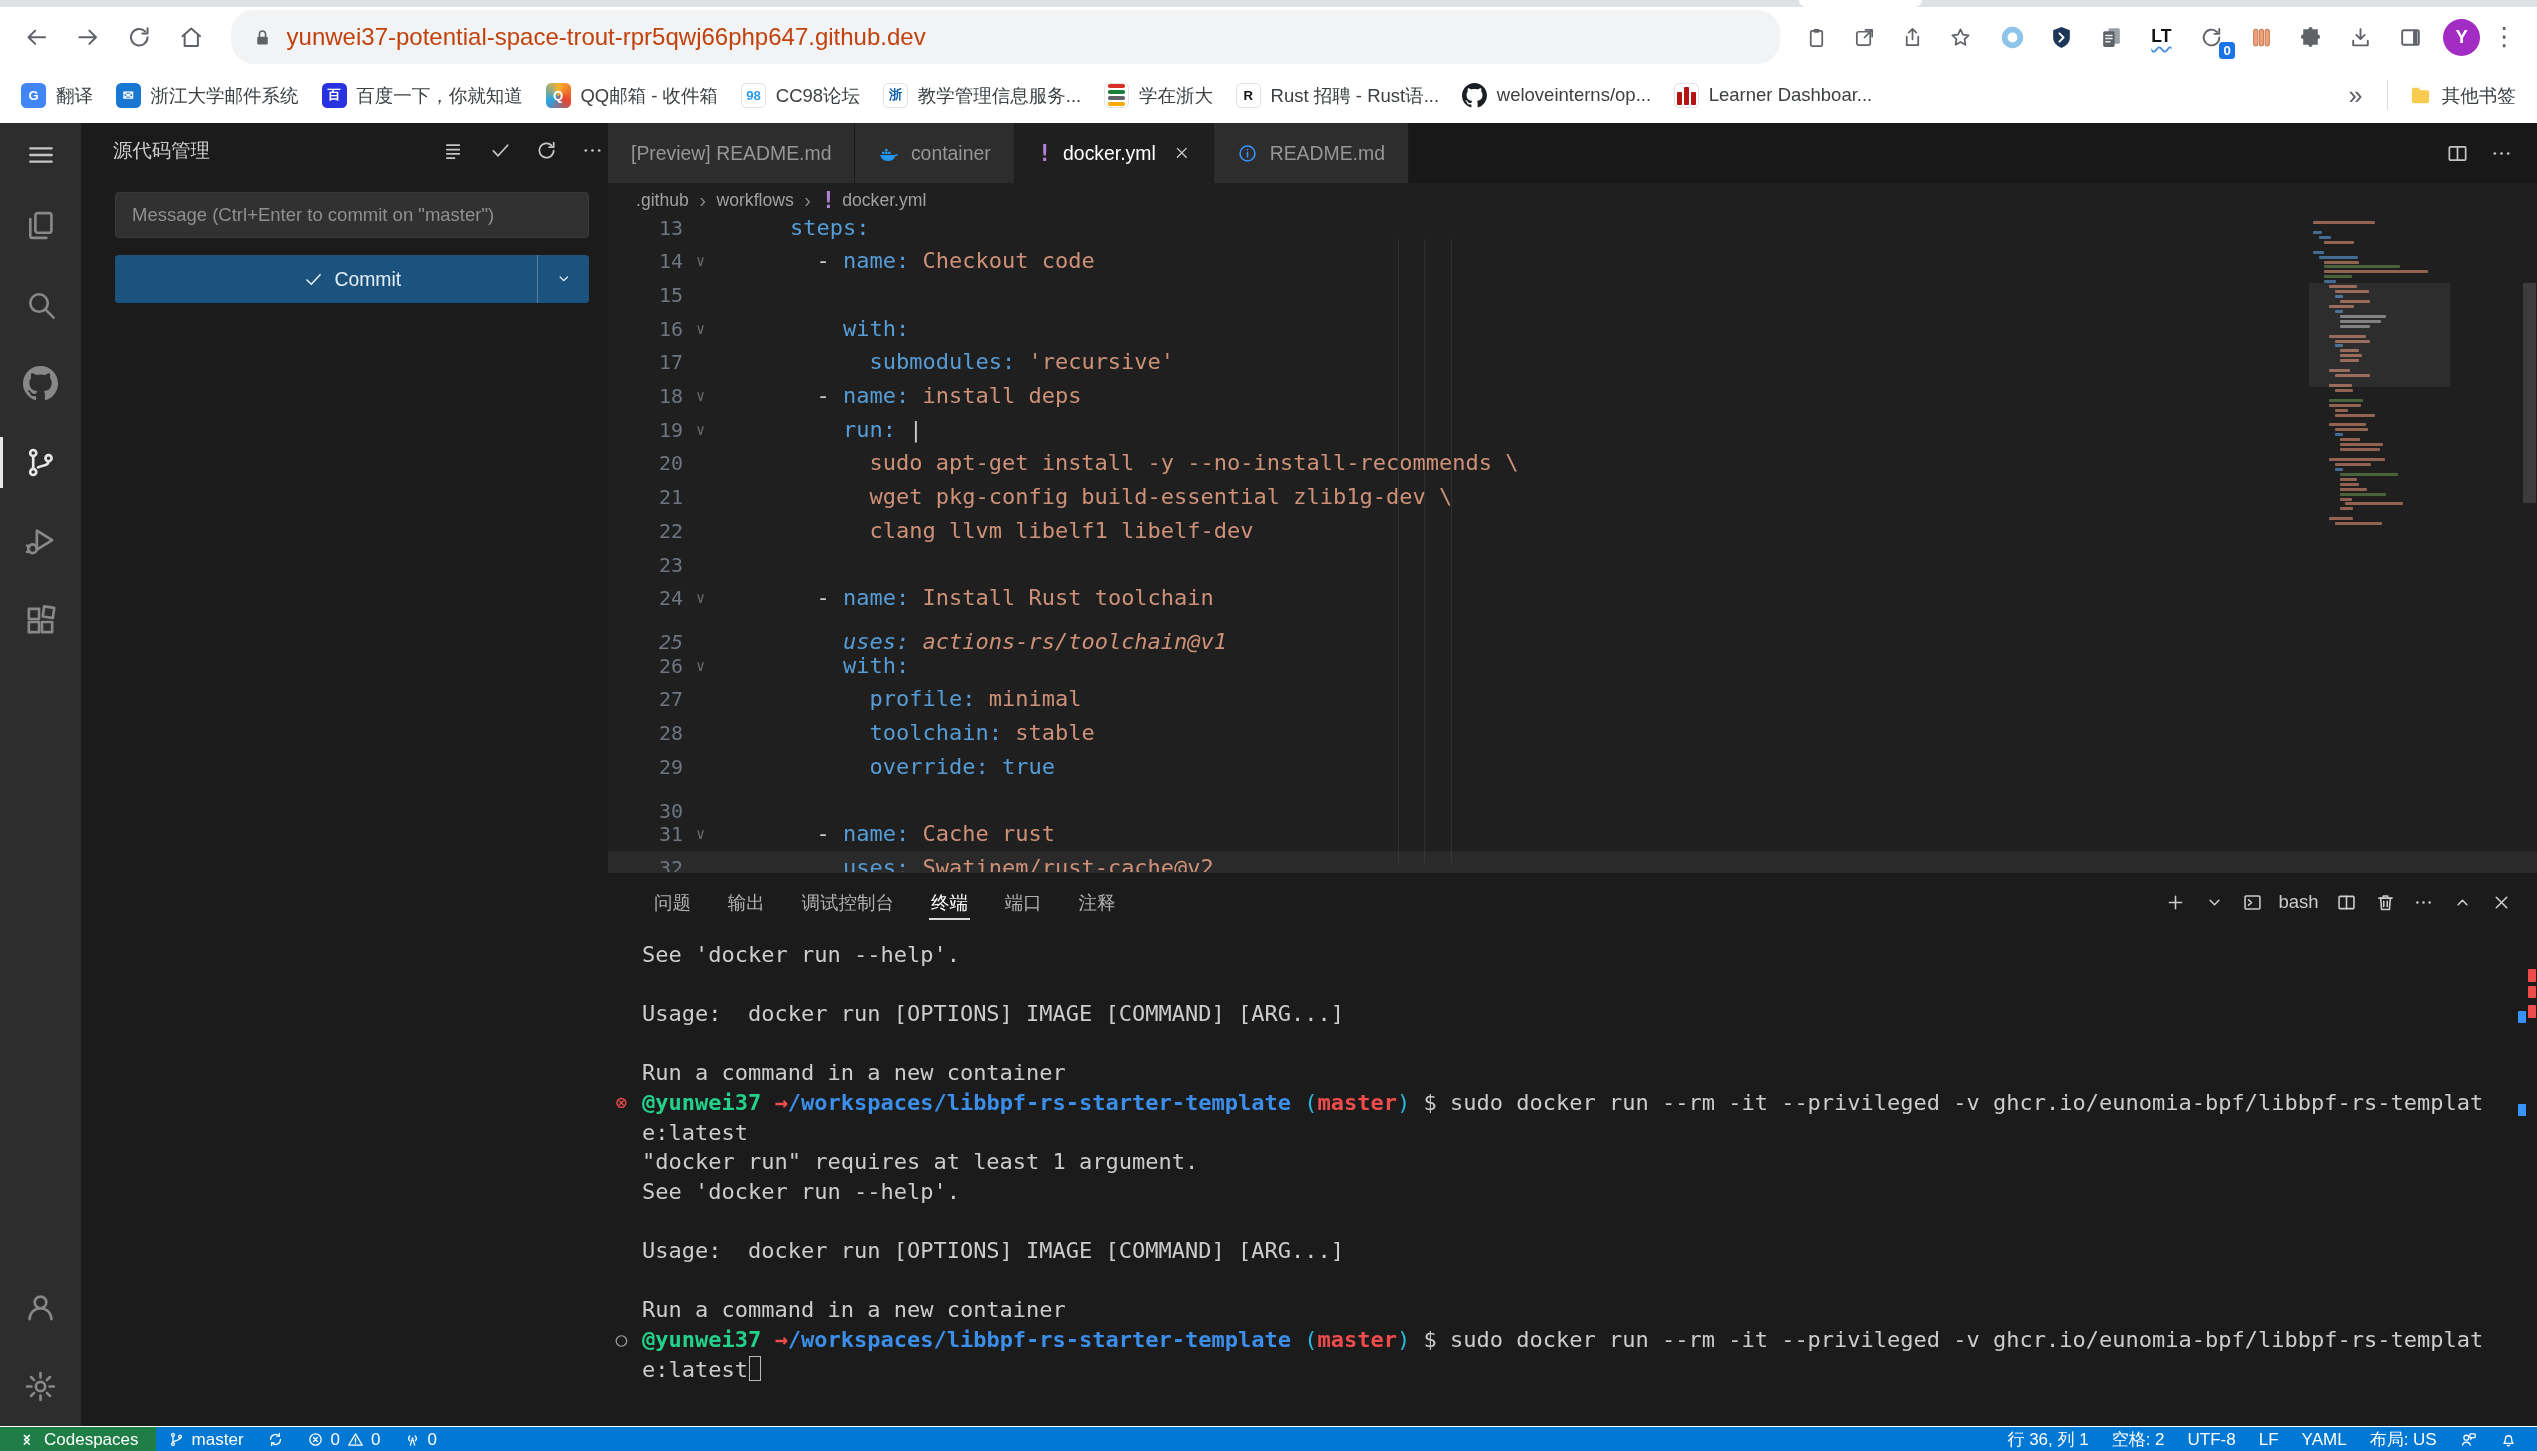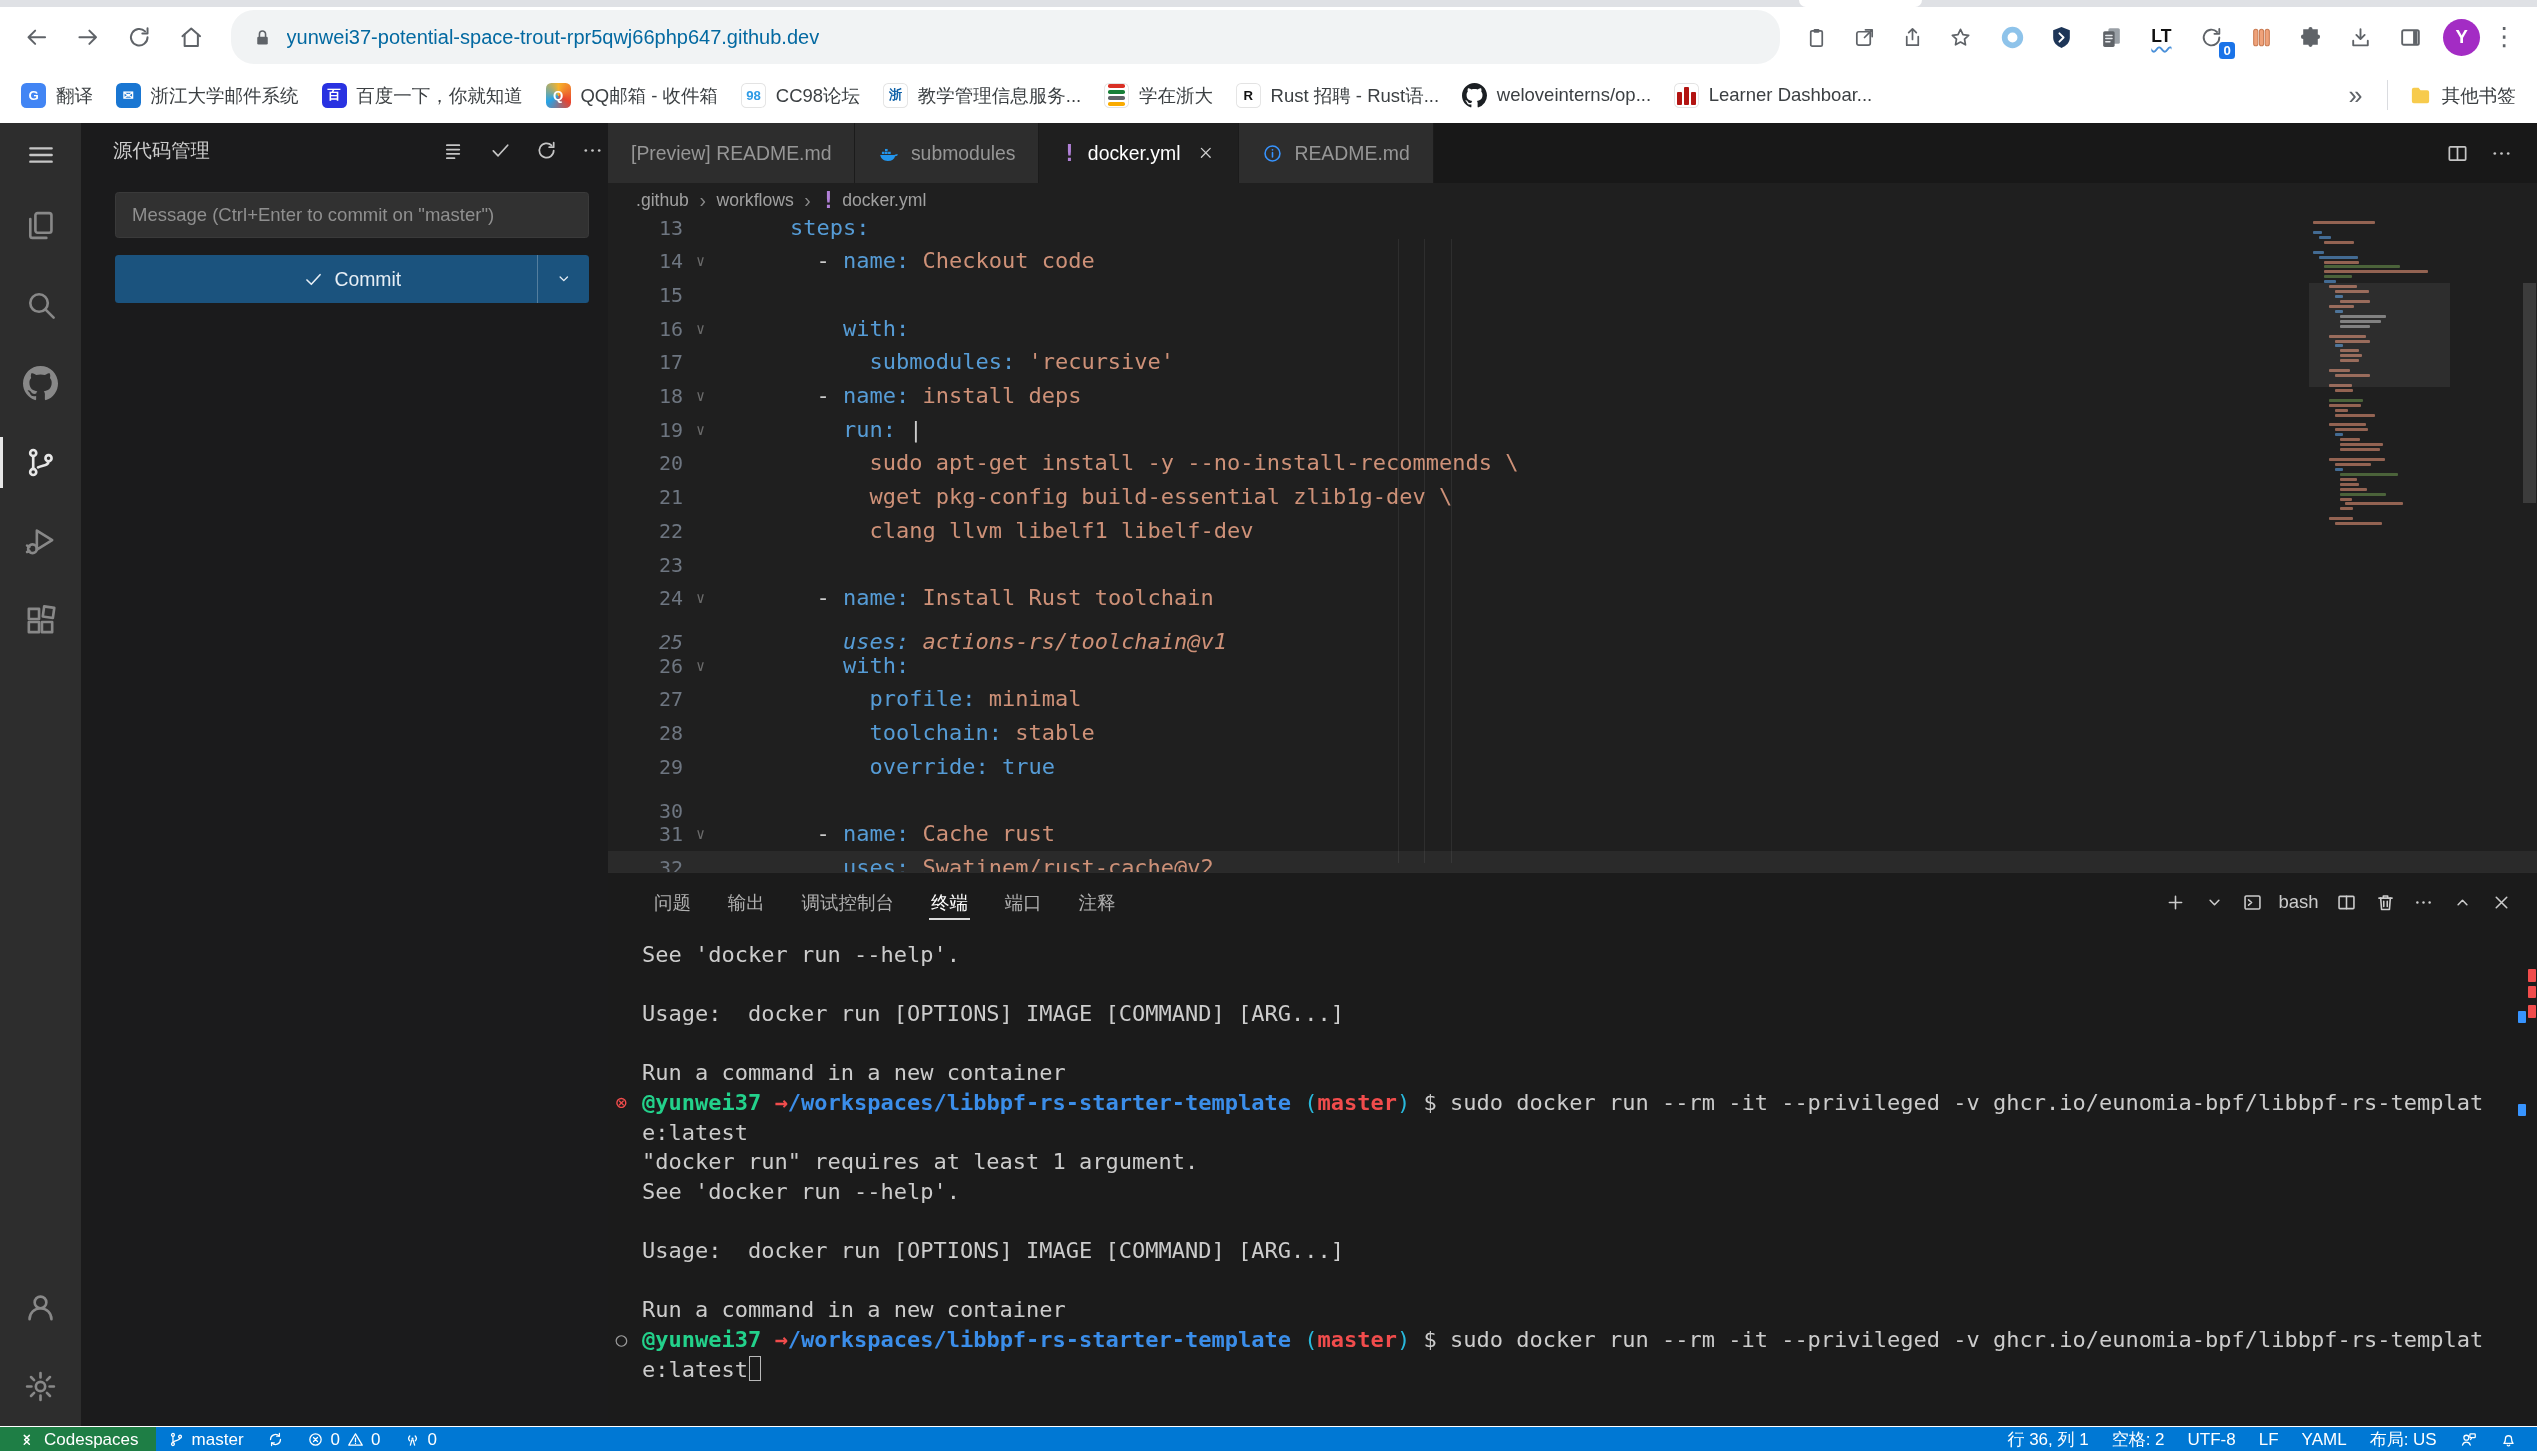--- a/index.html
+++ b/index.html
@@ -6,21 +6,21 @@
   body{width:2538px;height:1451px;overflow:hidden;font-family:"Liberation Sans",sans-serif;-webkit-font-smoothing:antialiased}
   #root{position:absolute;inset:0}
   .icon{display:inline-flex;align-items:center;justify-content:center;line-height:1}
   .icon svg{display:block}
 
   
   .tabstrip{position:absolute;left:0;top:0;width:100%;height:7px;background:#dfe1e5}
   .tabnotch{position:absolute;left:1799px;top:0;width:123px;height:7px;background:#fff;border-radius:0 0 8.8px 8.8px}
   .toolbar{position:absolute;left:0;top:7px;width:100%;height:60px;background:#fff;display:flex;align-items:center;padding:0 12.3px;box-sizing:border-box;gap:3.5px}
   .navbtn{width:48px;height:48px;border-radius:50%;color:#5f6368;font-size:26.5px;display:flex;align-items:center;justify-content:center;flex:0 0 auto}
-  .urlbar{flex:1;height:46px;background:#f1f3f4;border-radius:23px;display:flex;align-items:center;gap:14px;padding:4px 21px;margin:0 12.3px;color:#0369a1;font-size:20px;min-width:0}
+  .urlbar{flex:1;height:46px;background:#f1f3f4;border-radius:23px;display:flex;align-items:center;gap:14px;padding:4px 21px;margin:0 12.3px;color:#c2410c;font-size:24px;min-width:0}
   .urlbar .icon{color:#5f6368;font-size:21px}
   .url-text{white-space:nowrap;overflow:hidden;text-overflow:ellipsis}
   .chromebtn{width:41px;height:41px;display:flex;align-items:center;justify-content:center;color:#5f6368;font-size:23px;flex:0 0 auto;position:relative}
   .xbadge{position:absolute;right:-3.5px;bottom:-1.8px;background:#1a73e8;color:#fff;font-size:13.2px;font-weight:bold;border-radius:3.5px;padding:0 4.4px;line-height:17.6px}
   .avatar{width:37px;height:37px;border-radius:50%;background:#a32cc4;color:#fff;font-size:18.5px;font-weight:bold;display:flex;align-items:center;justify-content:center;flex:0 0 auto}
   .lt-glyph{font-weight:bold;font-size:17.6px;color:#111;text-decoration:underline wavy #4a90d9 1.8px;text-underline-offset:3.5px}
 
   .bookmarks{position:absolute;left:0;top:67px;width:100%;height:56px;background:#fff;display:flex;align-items:center;padding:0 10.6px;box-sizing:border-box;gap:1.8px;font-size:18.5px;color:#3c4043}
   .bm{display:flex;align-items:center;gap:9.7px;padding:5.3px 10.6px;border-radius:7px;white-space:nowrap;flex:0 0 auto}
   .favicon{width:25px;height:25px;border-radius:5.3px;display:flex;align-items:center;justify-content:center;font-size:13.2px;font-weight:bold;flex:0 0 auto;box-sizing:border-box}
@@ -478,21 +478,21 @@
                 <svg width="1em" height="1em" viewBox="0 0 24 24" fill="none" stroke="currentColor" stroke-width="1.8" stroke-linecap="round" stroke-linejoin="round">
                   <g fill="#2396ed" stroke="none">
                     <rect x="4.5" y="10" width="3" height="2.6"></rect>
                     <rect x="8" y="10" width="3" height="2.6"></rect>
                     <rect x="11.5" y="10" width="3" height="2.6"></rect>
                     <rect x="8" y="6.8" width="3" height="2.6"></rect>
                     <path d="M2.5 13.8h16.2c1.2-.9 2.8-1.2 4-.6-.4 1.2-1.6 2-3.2 1.9-.8 3.4-3.6 5.4-8.3 5.4-4.9 0-7.8-2.3-8.7-6.7z"></path>
                   </g>
                 </svg>
               </span>
-              <span>submodules</span>
+              <span>container</span>
             </div>
             <div class="tab active">
               <span class="icon" style="font-size: 21px;">
                 <span class="yaml-bang">!</span>
               </span>
               <span>docker.yml</span>
               <span class="tclose icon" style="font-size: 17.6px;">
                 <svg width="1em" height="1em" viewBox="0 0 24 24" fill="none" stroke="currentColor" stroke-width="1.8" stroke-linecap="round" stroke-linejoin="round">
                   <path d="M6 6l12 12M18 6L6 18"></path>
                 </svg>

